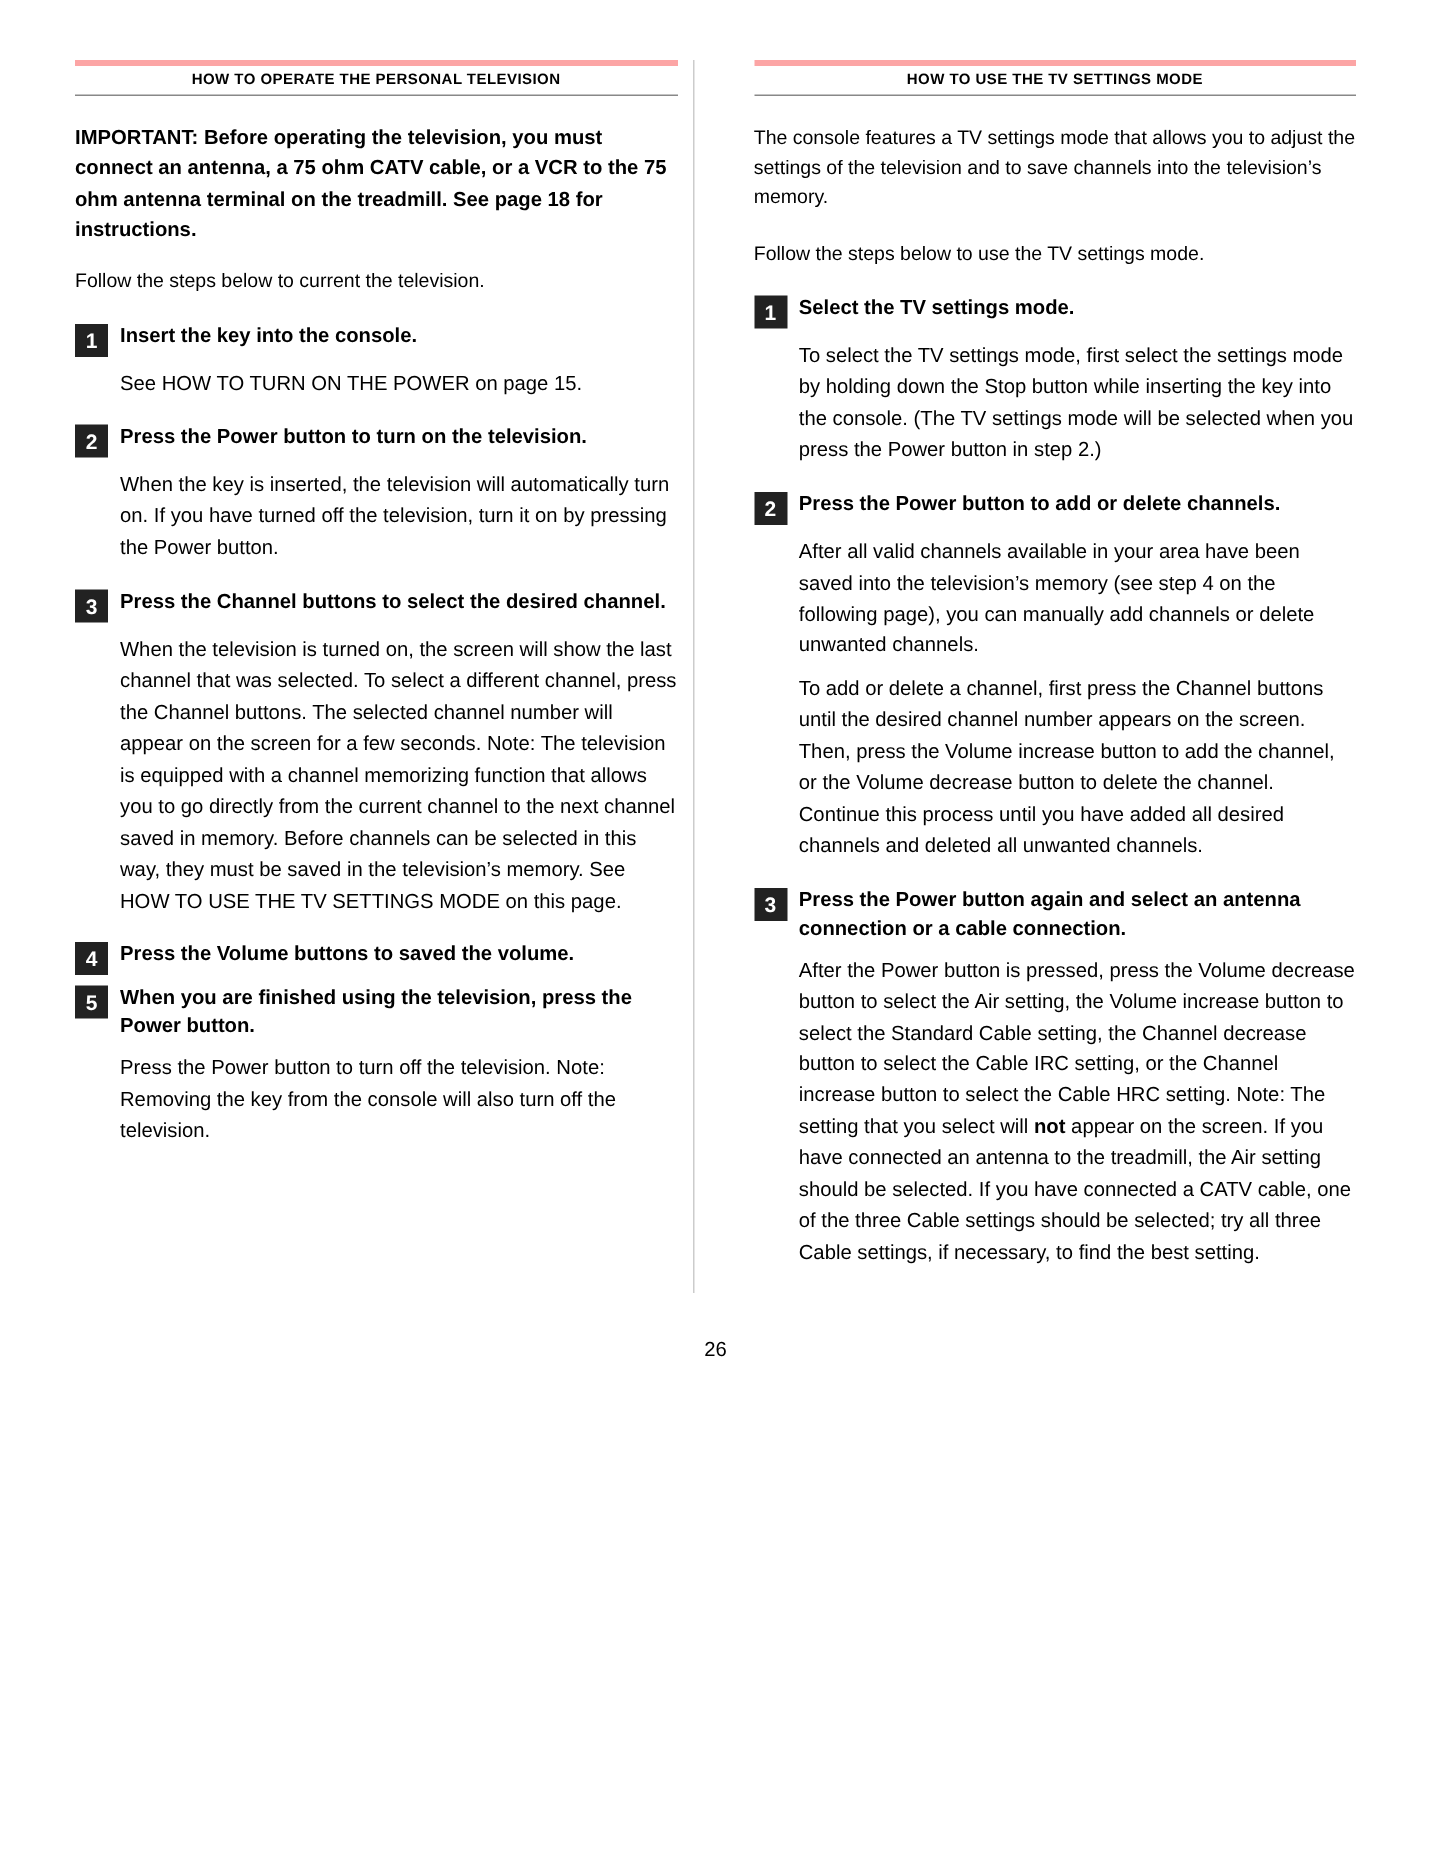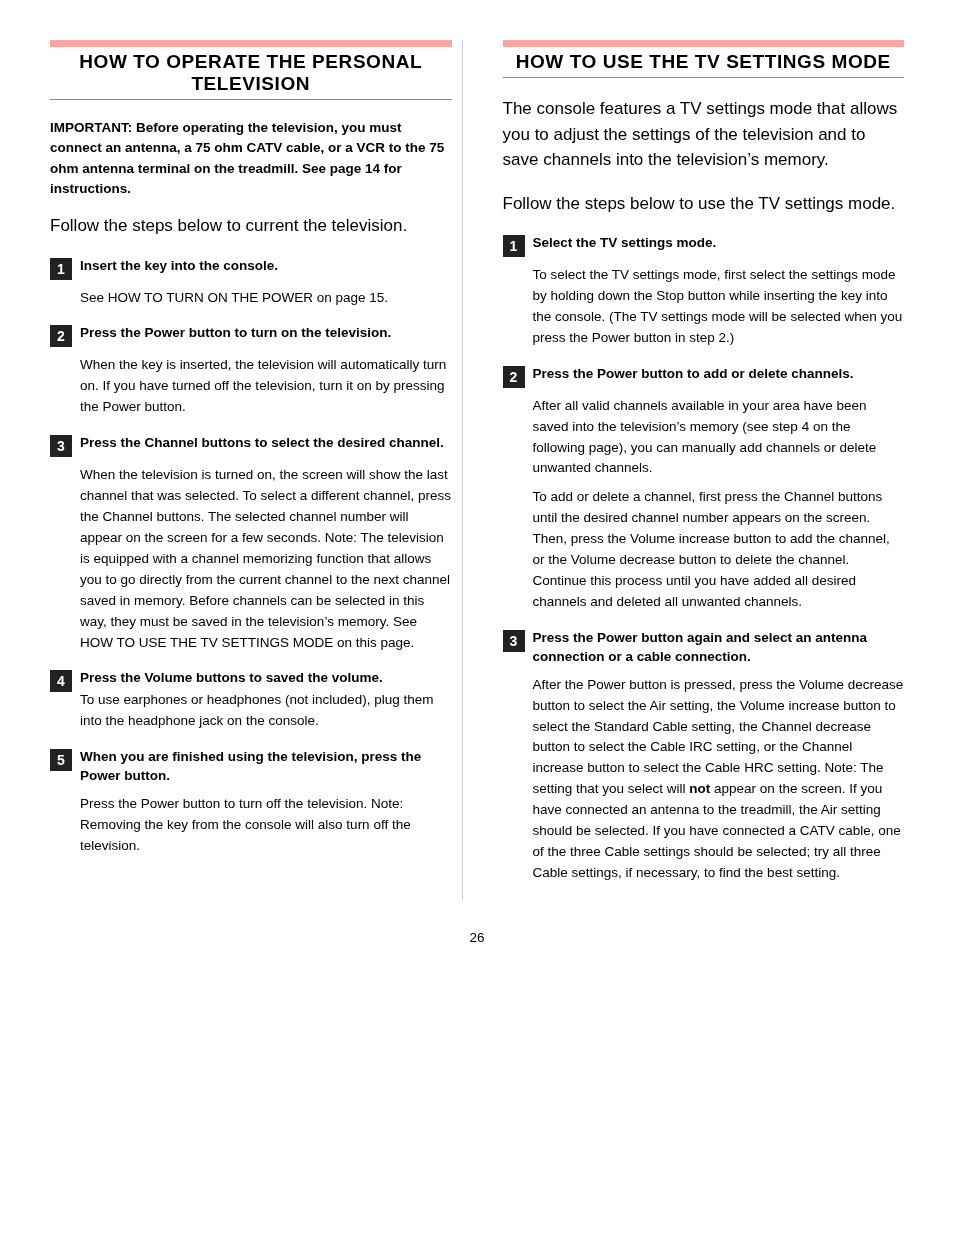--- a/index.html
+++ b/index.html
@@ -26,36 +26,36 @@
       flex: 1;
       padding-right: 10px;
       border-right: 1px solid #ccc;
     }
     .col-right {
       flex: 1;
       padding-left: 10px;
     }
     .section-title {
       font-weight: bold;
-      font-size: 19px;
+      font-size: 10px;
       text-align: center;
       margin-bottom: 18px;
       letter-spacing: 0.03em;
-      border-top: 7px solid #fca5a5;
+      border-top: 4px solid #fca5a5;
       border-bottom: 1px solid #888;
       padding: 4px 0;
     }
     .important-text {
       font-weight: bold;
       font-size: 13.5px;
       margin-bottom: 14px;
       line-height: 1.5;
     }
     .intro-text {
-      font-size: 17px;
+      font-size: 13px;
       margin-bottom: 18px;
       line-height: 1.5;
     }
     .step {
       display: flex;
       align-items: flex-start;
       margin-bottom: 6px;
       gap: 8px;
     }
     .step-number {
@@ -91,21 +91,21 @@
   </style>
 </head>
 <body>
 
 <div class="page-container">
   <div class="columns">
 
     <div class="col-left">
       <div class="section-title">HOW TO OPERATE THE PERSONAL TELEVISION</div>
 
-      <p class="important-text">IMPORTANT: Before operating the television, you must connect an antenna, a 75 ohm CATV cable, or a VCR to the 75 ohm antenna terminal on the treadmill. See page 14 for instructions.</p>
+      <p class="important-text">IMPORTANT: Before operating the television, you must connect an antenna, a 75 ohm CATV cable, or a VCR to the 75 ohm antenna terminal on the treadmill. See page 18 for instructions.</p>
 
       <p class="intro-text">Follow the steps below to current the television.</p>
 
       <div class="step">
         <div class="step-number">1</div>
         <div class="step-title">Insert the key into the console.</div>
       </div>
       <div class="step-body">See HOW TO TURN ON THE POWER on page 15.</div>
 
       <div class="step">
@@ -117,21 +117,20 @@
       <div class="step">
         <div class="step-number">3</div>
         <div class="step-title">Press the Channel buttons to select the desired channel.</div>
       </div>
       <div class="step-body">When the television is turned on, the screen will show the last channel that was selected. To select a different channel, press the Channel buttons. The selected channel number will appear on the screen for a few seconds. Note: The television is equipped with a channel memorizing function that allows you to go directly from the current channel to the next channel saved in memory. Before channels can be selected in this way, they must be saved in the television’s memory. See HOW TO USE THE TV SETTINGS MODE on this page.</div>
 
       <div class="step">
         <div class="step-number">4</div>
         <div class="step-title">Press the Volume buttons to saved the volume.</div>
       </div>
-      <div class="step-body" style="margin-top:-8px;">To use earphones or headphones (not included), plug them into the headphone jack on the console.</div>
 
       <div class="step">
         <div class="step-number">5</div>
         <div class="step-title">When you are finished using the television, press the Power button.</div>
       </div>
       <div class="step-body">Press the Power button to turn off the television. Note: Removing the key from the console will also turn off the television.</div>
     </div>
 
     <div class="col-right">
       <div class="section-title">HOW TO USE THE TV SETTINGS MODE</div>

